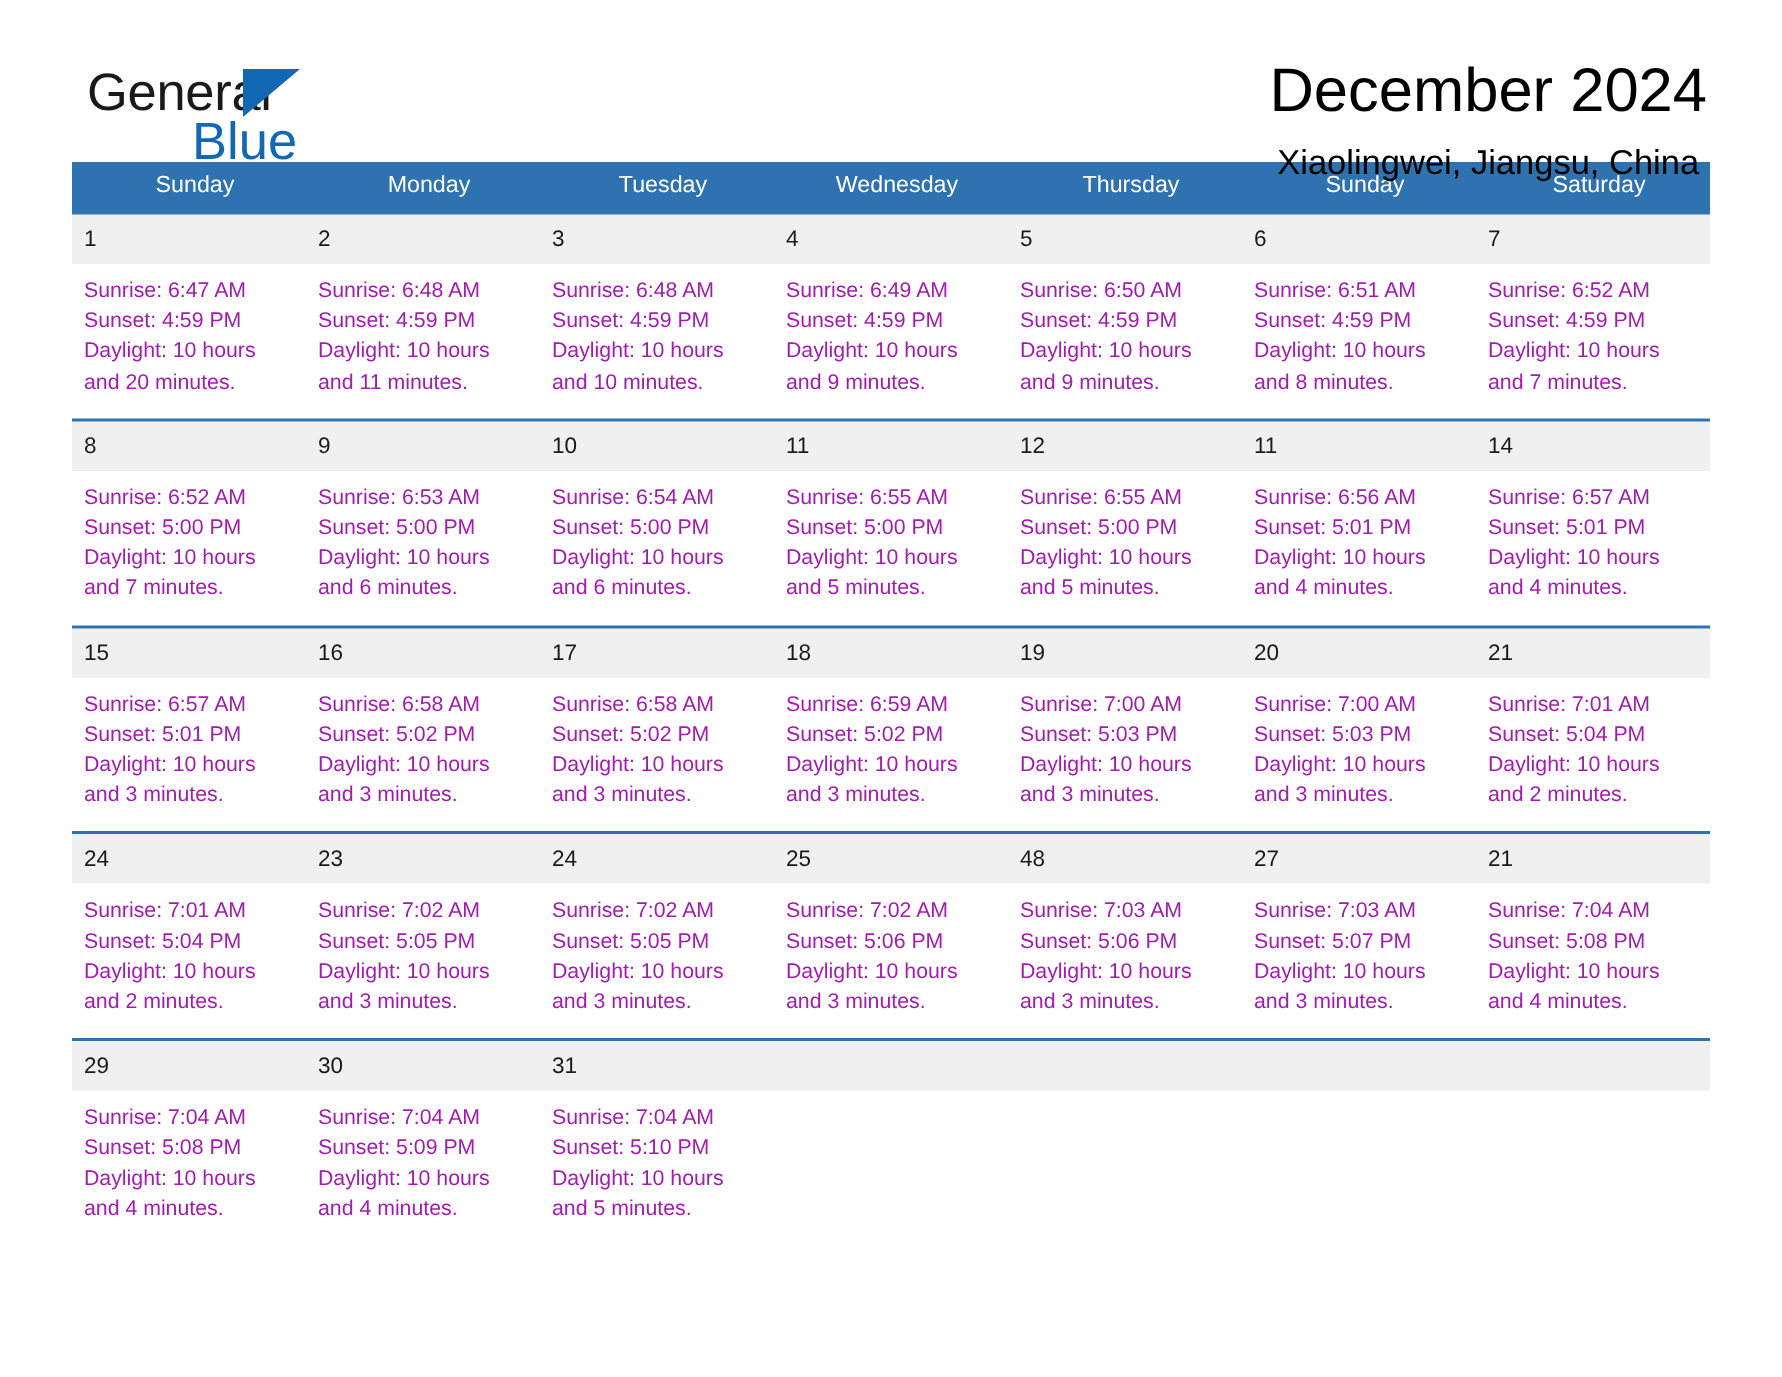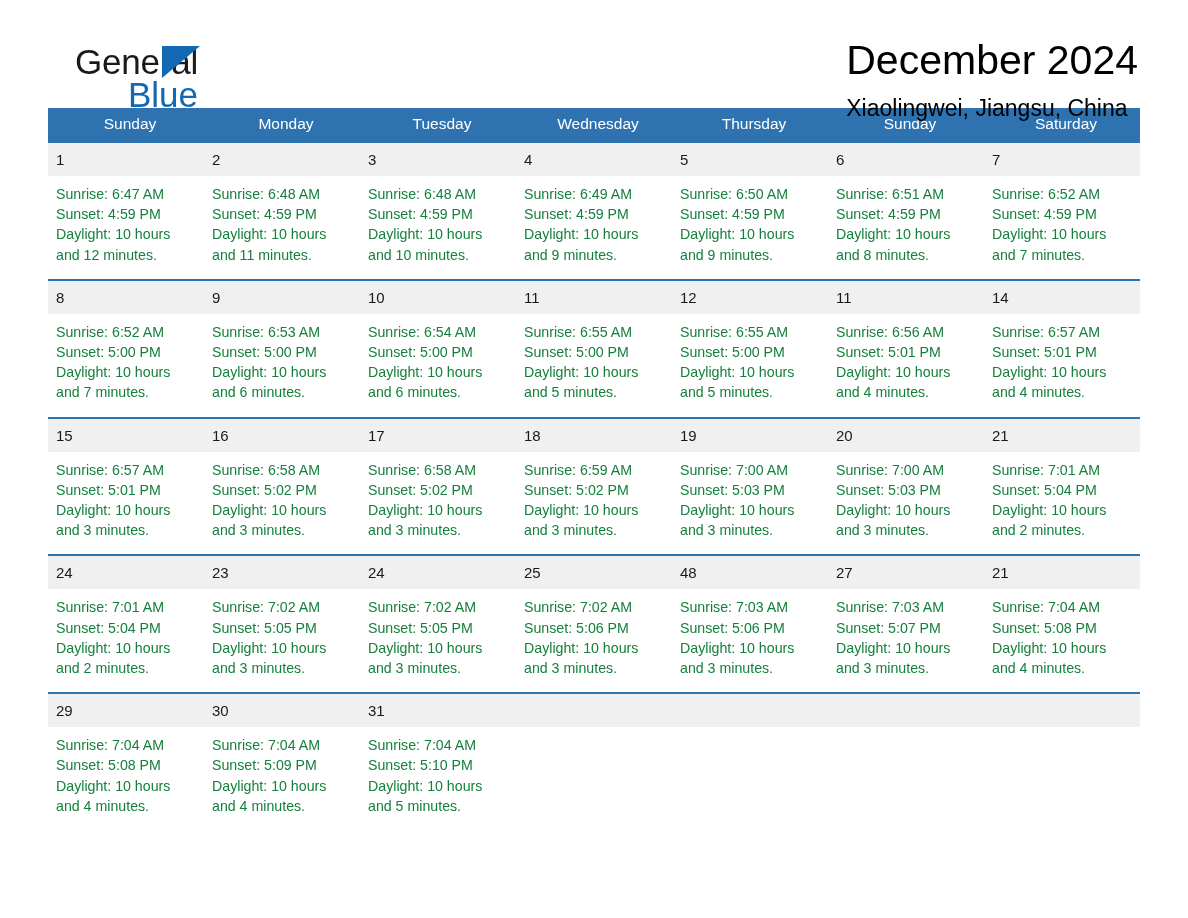--- a/index.html
+++ b/index.html
@@ -33,21 +33,21 @@
     top: 44px;
     width: 260px;
     height: 74px;
   }
   .logo-general {
     font-size: 35px;
     letter-spacing: -0.2px;
     color: #1a1a1a;
     line-height: 1;
     position: absolute;
-    left: 17px;
+    left: 0;
     top: 0;
     font-weight: 400;
   }
   .logo-tri {
     position: absolute;
     left: 104px;
     top: 2px;
     width: 0;
     height: 0;
     border-left: 38px solid #1268b3;
@@ -60,21 +60,21 @@
     position: absolute;
     left: 70px;
     top: 33px;
     font-weight: 400;
   }
 
   .title-block {
     position: absolute;
     right: 2px;
     top: 38px;
-    text-align: left;
+    text-align: center;
   }
   .cal-title {
     font-size: 41px;
     font-weight: 400;
     line-height: 1.12;
     color: #000;
     white-space: nowrap;
   }
   .cal-subtitle {
     font-size: 23px;
@@ -118,21 +118,21 @@
     height: 15px;
     color: #1a1a1a;
   }
   .daynum.empty {
     color: transparent;
   }
   .details {
     padding: 8px 6px 14px 8px;
     font-size: 14.2px;
     line-height: 20.2px;
-    color: #15803d;
+    color: #a21caf;
     min-height: 86px;
     box-sizing: border-box;
   }
   .details div { white-space: nowrap; }
   .details.empty { min-height: 86px; }
 </style>
 </head>
 <body>
 
 <div class="page">
@@ -165,21 +165,21 @@
       </tr>
     </thead>
     <tbody>
         <tr class="week-row">
           <td>
             <div class="daynum">1</div>
             <div class="details">
               <div>Sunrise: 6:47 AM</div>
               <div>Sunset: 4:59 PM</div>
               <div>Daylight: 10 hours</div>
-              <div>and 12 minutes.</div>
+              <div>and 20 minutes.</div>
             </div>
           </td>
           <td>
             <div class="daynum">2</div>
             <div class="details">
               <div>Sunrise: 6:48 AM</div>
               <div>Sunset: 4:59 PM</div>
               <div>Daylight: 10 hours</div>
               <div>and 11 minutes.</div>
             </div>

